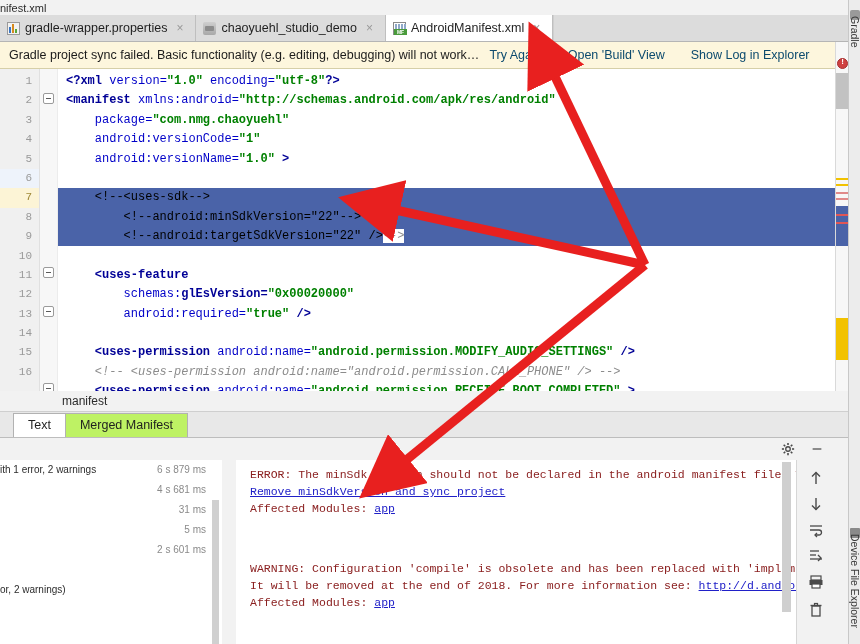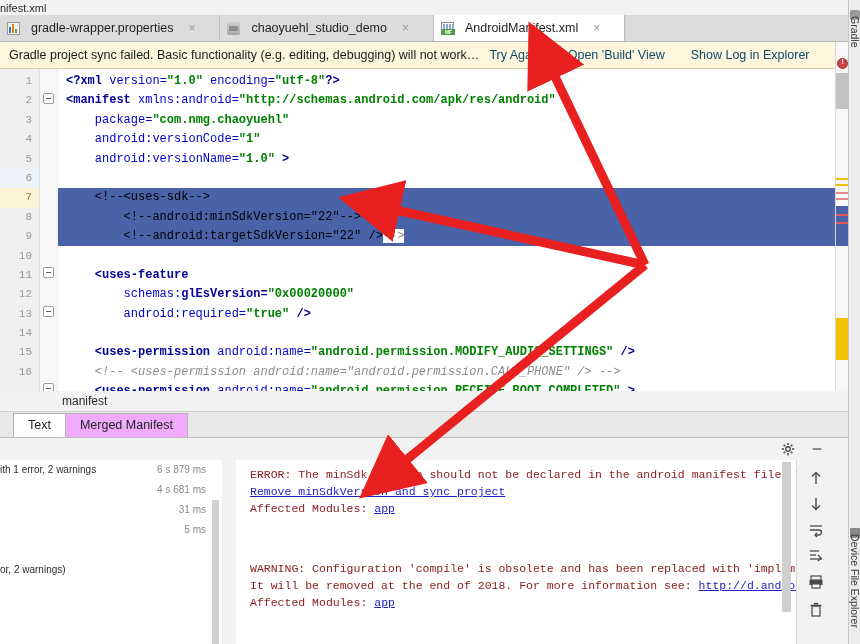--- a/index.html
+++ b/index.html
@@ -19,22 +19,22 @@
     padding-left:0px; line-height:16px; white-space:nowrap;
   }
 
   
   .tabbar {
     position:absolute; left:0; top:16px; width:860px; height:26px;
     background:#e3e3e3; border-bottom:1px solid #b5b5b5;
     display:flex; align-items:flex-end;
   }
   .tab {
-    height:26px; display:flex; align-items:center; gap:11px;
-    padding:0 24px 0 7px; font-size:12.5px; color:#1f1f1f;
+    height:26px; display:flex; align-items:center; gap:5px;
+    padding:0 12px 0 7px; font-size:12.5px; color:#1f1f1f;
     background:#dcdcdc; border-right:1px solid #bfbfbf;
     position:relative; white-space:nowrap;
   }
   .tab.active { background:#ffffff; }
   .tab .tab-close { color:#9a9a9a; font-size:12px; margin-left:4px; }
   .tabbar-filler { flex:1; height:26px; background:#dcdcdc; border-left:1px solid #cfcfcf; }
   .ficon { width:13px; height:13px; display:inline-block; position:relative; flex:none; }
   .ficon-props { background:#f2f2f2; border:1px solid #9a9a9a; }
   .ficon-props::before{content:"";position:absolute;left:1px;bottom:1px;width:2px;height:6px;background:#3a76c4;}
   .ficon-props::after{content:"";position:absolute;left:4px;bottom:1px;width:2px;height:9px;background:#d68a1e;}
@@ -105,21 +105,21 @@
   .rail-device { top:548px; }
   .rail-icon { position:absolute; left:1px; width:10px; height:10px; }
 
   
   .crumbbar { position:absolute; left:0; top:391px; width:848px; height:21px; background:#f2f2f2; border-bottom:1px solid #cfcfcf;
      font-size:12px; color:#2b2b2b; line-height:21px; padding-left:62px; }
 
   
   .subtabs { position:absolute; left:0; top:412px; width:848px; height:26px; background:#e8e8e8; border-bottom:1px solid #bdbdbd;
      display:flex; align-items:flex-end; padding-left:13px; }
-  .subtab { font-size:12.5px; color:#1f1f1f; padding:4px 14px 5px; background:#f0abfc; border:1px solid #b2b2b2; border-bottom:none; margin-right:-1px;}
+  .subtab { font-size:12.5px; color:#1f1f1f; padding:4px 14px 5px; background:#bef264; border:1px solid #b2b2b2; border-bottom:none; margin-right:-1px;}
   .subtab.active { background:#ffffff; }
 
   
   .buildpanel { position:absolute; left:0; top:438px; width:848px; height:206px; background:#f2f2f2; }
   .bp-toolbar { position:absolute; right:13px; top:0; width:60px; height:24px; }
   .bp-left { position:absolute; left:0; top:22px; width:222px; height:184px; background:#ffffff; overflow:hidden; }
   .bp-left-row { font-size:10px; color:#2b2b2b; height:20px; line-height:20px; white-space:nowrap; padding-left:0px; position:relative;}
   .bp-time { position:absolute; right:16px; color:#8a8a8a; }
   .bp-splitter { position:absolute; left:222px; top:22px; width:14px; height:184px; background:#f2f2f2; }
   .bp-right { position:absolute; left:236px; top:22px; width:560px; height:184px; background:#ffffff; overflow:hidden;
@@ -270,20 +270,21 @@
       <svg class="gicon" style="left:35px;top:4px" width="14" height="14" viewBox="0 0 16 16">
         <line x1="3" y1="8" x2="13" y2="8" stroke="#4a4a4a" stroke-width="1.4"></line>
       </svg>
     </div>
 
     <div class="bp-left">
       <div class="bp-left-row"><span>ith 1 error, 2 warnings</span><span class="bp-time">6 s 879 ms</span></div>
       <div class="bp-left-row"><span></span><span class="bp-time">4 s 681 ms</span></div>
       <div class="bp-left-row"><span></span><span class="bp-time">31 ms</span></div>
       <div class="bp-left-row"><span></span><span class="bp-time">5 ms</span></div>
+      <div class="bp-left-row"><span></span><span class="bp-time">2 s 601 ms</span></div>
       <div class="bp-left-row"><span></span></div>
       <div class="bp-left-row"><span>or, 2 warnings)</span></div>
       <div class="bp-left-row"><span></span></div>
       <div class="bp-left-row" style="height:26px;line-height:30px"></div>
 
       <div class="lscroll"></div>
     </div>
 
     <div class="bp-splitter"></div>
 

